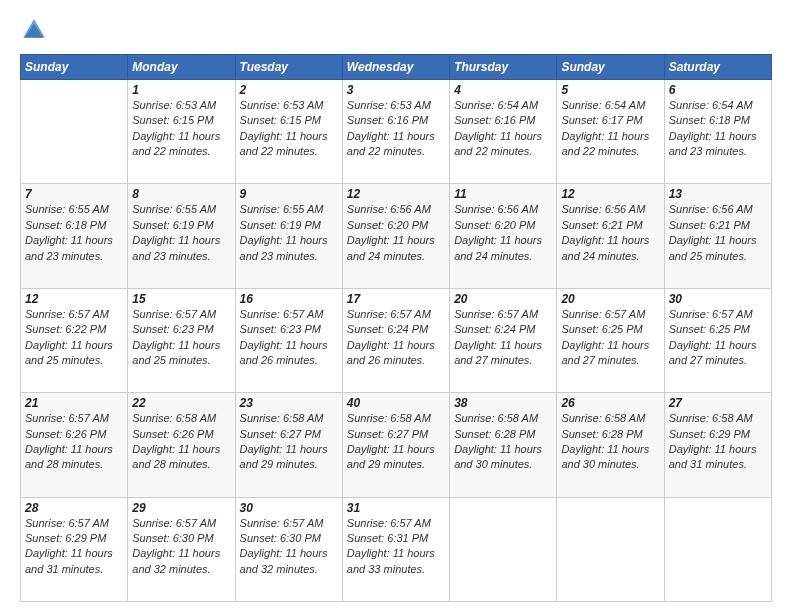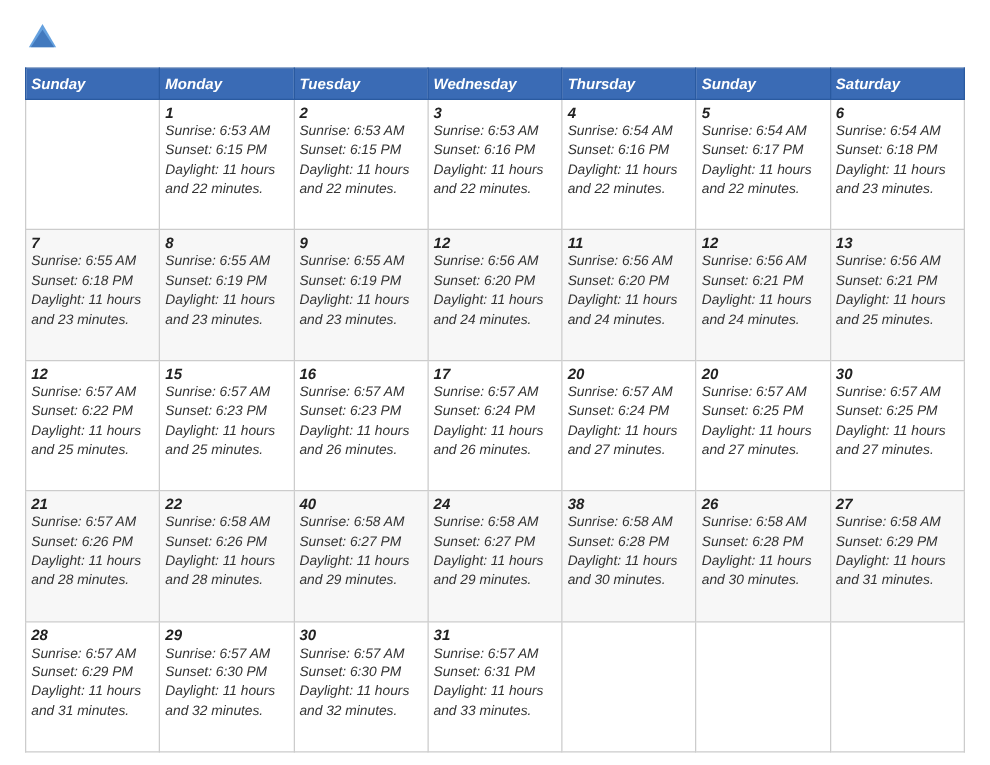--- a/index.html
+++ b/index.html
@@ -288,28 +288,28 @@
 and 28 minutes.</div>
           </td>
           <td>
             <span class="day-number">22</span>
             <div class="cell-content" style="white-space: pre-line;">Sunrise: 6:58 AM
 Sunset: 6:26 PM
 Daylight: 11 hours
 and 28 minutes.</div>
           </td>
           <td>
+            <span class="day-number">23</span>
+            <div class="cell-content" style="white-space: pre-line;">Sunrise: 6:58 AM
+Sunset: 6:27 PM
+Daylight: 11 hours
+and 29 minutes.</div>
+          </td>
+          <td>
             <span class="day-number">40</span>
-            <div class="cell-content" style="white-space: pre-line;">Sunrise: 6:58 AM
-Sunset: 6:27 PM
-Daylight: 11 hours
-and 29 minutes.</div>
-          </td>
-          <td>
-            <span class="day-number">24</span>
             <div class="cell-content" style="white-space: pre-line;">Sunrise: 6:58 AM
 Sunset: 6:27 PM
 Daylight: 11 hours
 and 29 minutes.</div>
           </td>
           <td>
             <span class="day-number">38</span>
             <div class="cell-content" style="white-space: pre-line;">Sunrise: 6:58 AM
 Sunset: 6:28 PM
 Daylight: 11 hours

